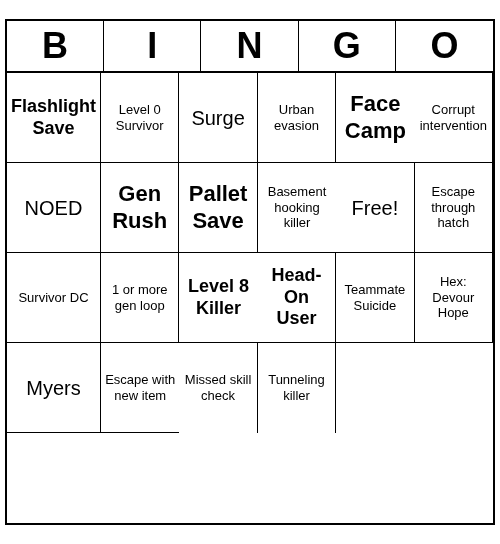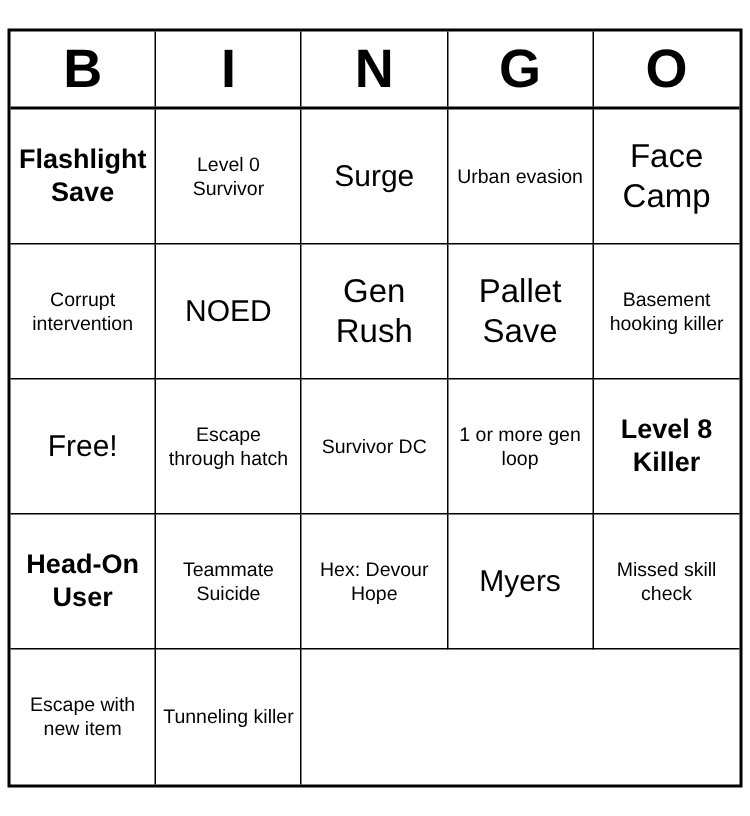--- a/index.html
+++ b/index.html
@@ -27,21 +27,21 @@
       font-size: 36px;
       font-weight: bold;
       padding: 4px 0;
       border-right: 1px solid #000;
     }
     .bingo-header-cell:last-child {
       border-right: none;
     }
     .bingo-grid {
       display: grid;
-      grid-template-columns: repeat(5, 1fr);
+      grid-template-columns: repeat(6, 1fr);
       grid-template-rows: repeat(5, 1fr);
     }
     .bingo-cell {
       border-right: 1px solid #000;
       border-bottom: 1px solid #000;
       display: flex;
       align-items: center;
       justify-content: center;
       text-align: center;
       padding: 4px;
@@ -53,21 +53,21 @@
       justify-content: flex-end;
     }
     .bingo-cell:nth-child(n+21) {
       border-bottom: none;
     }
     .cell-text {
       font-size: 13px;
     }
     .cell-text-large {
       font-size: 22px;
-      font-weight: normal;
+      font-weight: bold;
     }
     .cell-text-xlarge {
       font-size: 20px;
       font-weight: normal;
     }
     .cell-text-medium {
       font-size: 18px;
       font-weight: bold;
     }
   </style>
@@ -134,22 +134,22 @@
       <div class="bingo-cell">
         <span class="cell-text">Teammate Suicide</span>
       </div>
       <div class="bingo-cell">
         <span class="cell-text">Hex: Devour Hope</span>
       </div>
       <div class="bingo-cell">
         <span class="cell-text-xlarge">Myers</span>
       </div>
       <div class="bingo-cell">
-        <span class="cell-text">Missed skill check</span>
+        <span class="cell-text">Escape with new item</span>
       </div>
       <div class="bingo-cell">
-        <span class="cell-text">Escape with new item</span>
+        <span class="cell-text">Missed skill check</span>
       </div>
       <div class="bingo-cell">
         <span class="cell-text">Tunneling killer</span>
       </div>
     </div>
 </div>
 
 </body></html>

